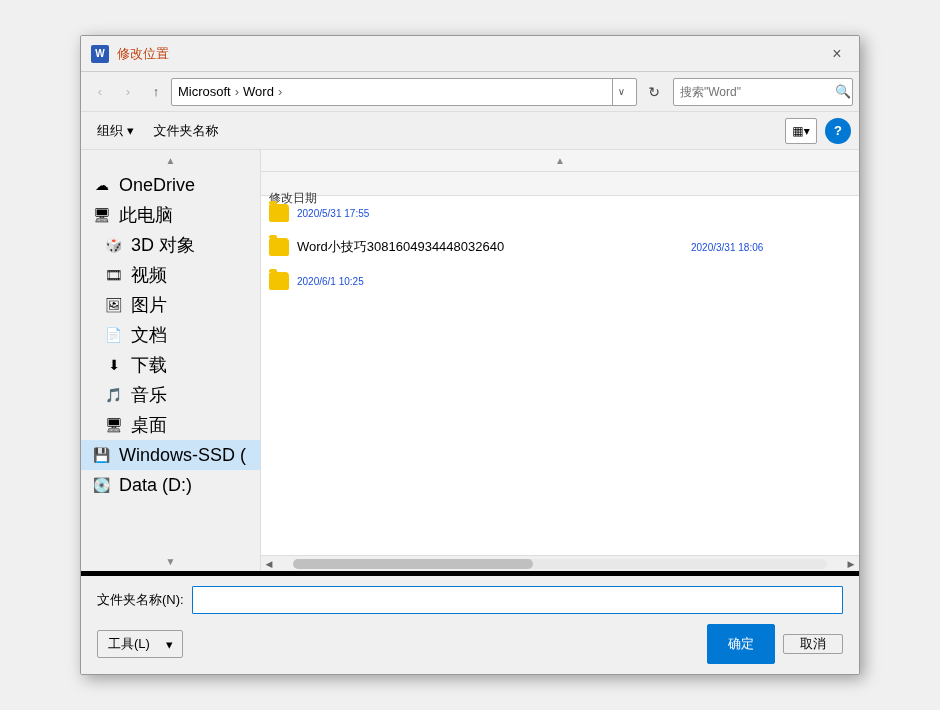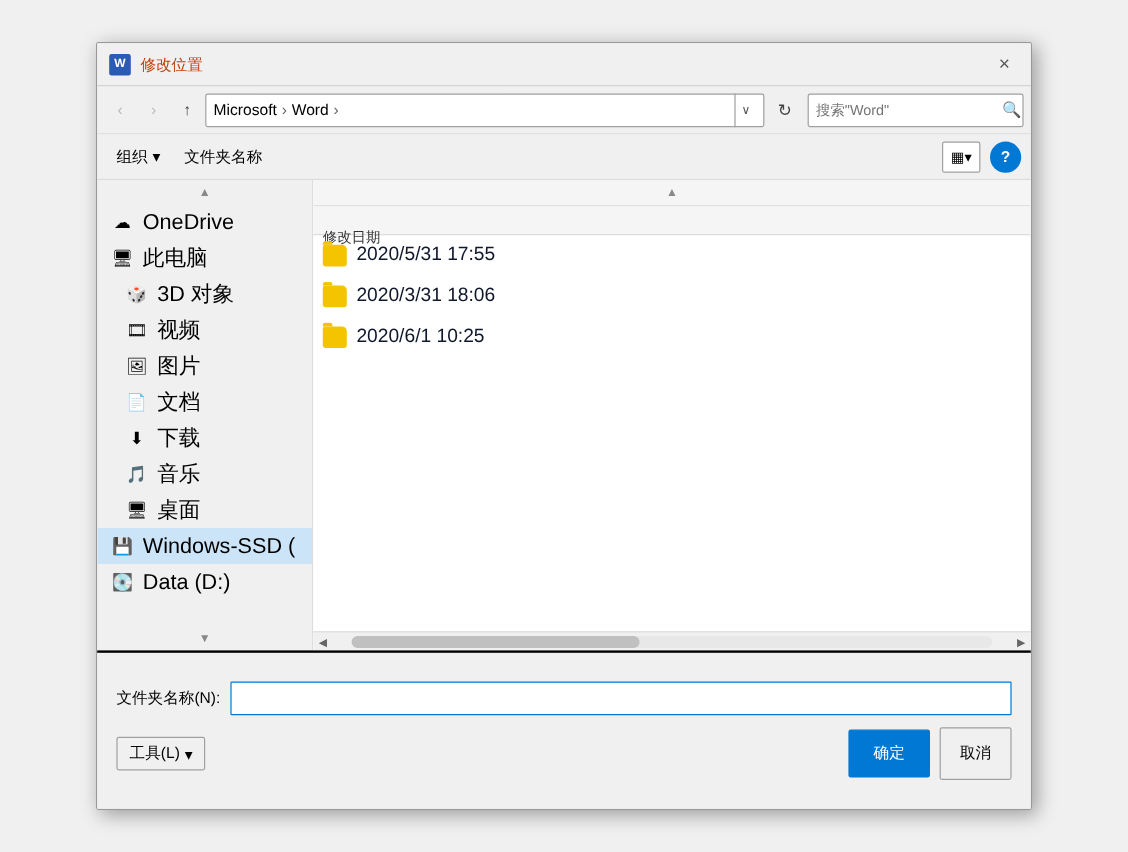--- a/index.html
+++ b/index.html
@@ -337,22 +337,22 @@
     }
     .file-name {
       flex: 1;
       font-size: 13px;
       overflow: hidden;
       text-overflow: ellipsis;
       white-space: nowrap;
     }
     .file-date {
       width: 160px;
-      font-size: 16px;
-      color: #0f172a;
+      font-size: 10px;
+      color: #1d4ed8;
       white-space: nowrap;
     }
     .h-scrollbar-row {
       height: 16px;
       background: #f0f0f0;
       border-top: 1px solid #ddd;
       display: flex;
       align-items: center;
     }
     .h-scrollbar-track {
@@ -379,22 +379,22 @@
       align-items: center;
       justify-content: center;
       font-size: 9px;
       color: #666;
       cursor: pointer;
     }
 
     
     .bottom-area {
       background: #f0f0f0;
-      border-top: 2px solid #000000;
-      padding: 24px 16px;
+      border-top: 5px solid #000000;
+      padding: 10px 16px;
       flex-shrink: 0;
     }
     .folder-name-row {
       display: flex;
       align-items: center;
       gap: 8px;
       margin-bottom: 10px;
     }
     .folder-name-label {
       font-size: 13px;
@@ -419,37 +419,37 @@
     .tools-btn {
       height: 28px;
       padding: 0 10px;
       border: 1px solid #a0a0a0;
       background: #f0f0f0;
       font-size: 13px;
       font-family: inherit;
       cursor: pointer;
       display: flex;
       align-items: center;
-      gap: 4px;
+      gap: 16px;
       border-radius: 2px;
       margin-right: auto;
     }
     .ok-btn {
       height: 40px;
       padding: 0 20px;
       background: #0078d4;
       color: #fff;
       border: 1px solid #0078d4;
       font-size: 13px;
       font-family: inherit;
       cursor: pointer;
       border-radius: 2px;
     }
     .cancel-btn {
-      height: 44px;
+      height: 20px;
       padding: 0 16px;
       background: #f0f0f0;
       color: #000;
       border: 1px solid #a0a0a0;
       font-size: 13px;
       font-family: inherit;
       cursor: pointer;
       border-radius: 2px;
     }
 
@@ -586,20 +586,21 @@
         <span class="col-date">修改日期</span>
       </div>
 
       <div class="file-list">
         <div class="file-item">
           <div class="folder-icon"></div>
           <span class="file-date">2020/5/31 17:55</span>
         </div>
         <div class="file-item">
           <div class="folder-icon"></div>
+          <span class="file-name">Word小技巧3081604934448032640</span>
           <span class="file-date">2020/3/31 18:06</span>
         </div>
         <div class="file-item">
           <div class="folder-icon"></div>
           <span class="file-date">2020/6/1 10:25</span>
         </div>
       </div>
 
       <div class="h-scrollbar-row">
         <div class="h-scroll-left">◀</div>

